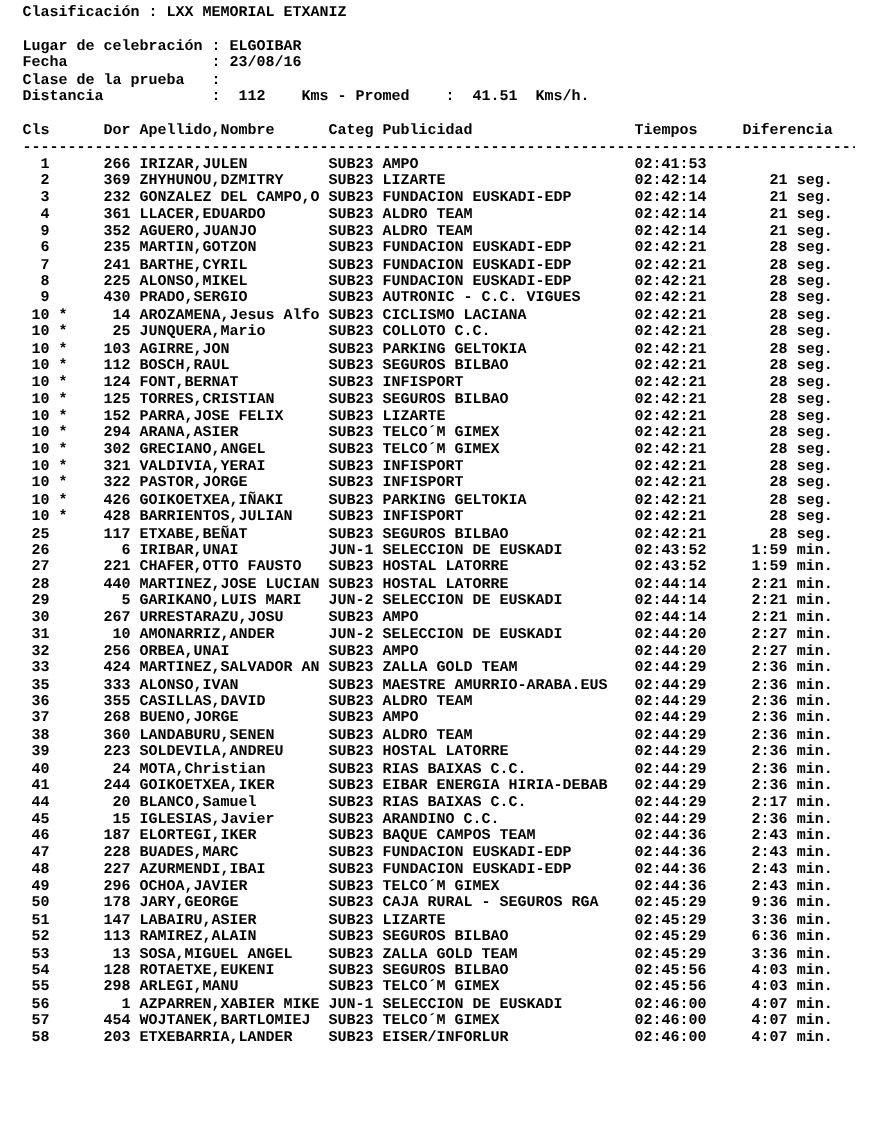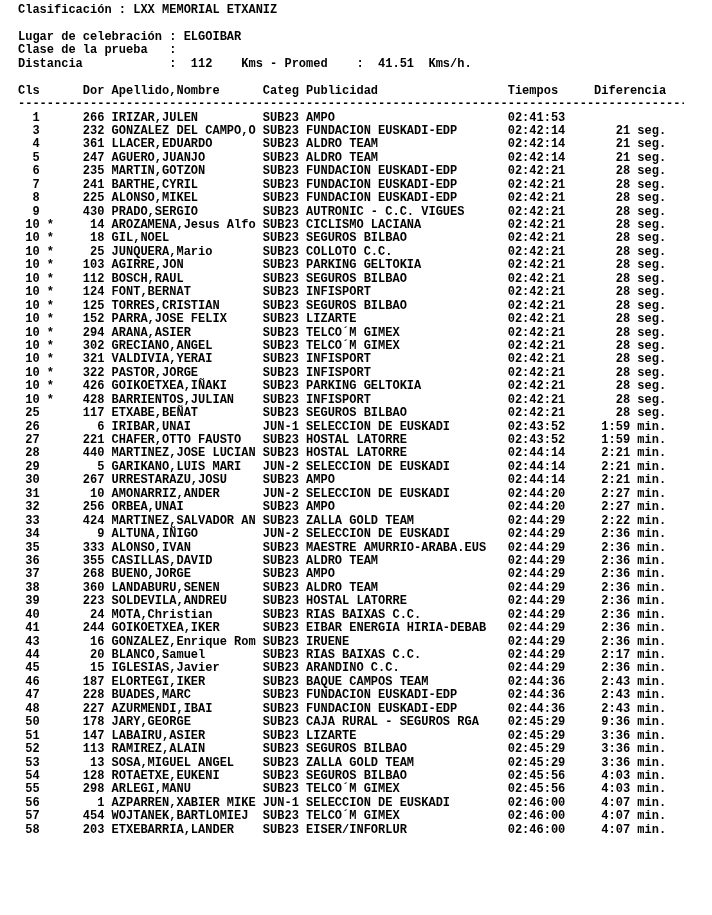--- a/index.html
+++ b/index.html
@@ -26,74 +26,74 @@
     white-space: pre;
   }
 </style>
 </head>
 <body>
 
 <div class="doc">
   <div class="line" id="line-title">Clasificación : LXX MEMORIAL ETXANIZ</div>
   <div class="line"></div>
   <div class="line info-line">Lugar de celebración : ELGOIBAR</div>
+  <div class="line info-line">Fecha                : 23/08/16</div>
   <div class="line info-line">Clase de la prueba   : </div>
   <div class="line" id="line-distancia">Distancia            :  112    Kms - Promed    :  41.51  Kms/h.</div>
   <div class="line"></div>
   <div class="line" id="line-colhead">Cls      Dor Apellido,Nombre      Categ Publicidad                  Tiempos     Diferencia</div>
   <div class="line" id="line-sep">----------------------------------------------------------------------------------------------</div>
   <div id="rows">
       <div class="line">  1      266 IRIZAR,JULEN         SUB23 AMPO                        02:41:53              </div>
+      <div class="line">  2      369 ZHYHUNOU,DZMITRY     SUB23 LIZARTE                     02:42:14       21 seg.</div>
       <div class="line">  3      232 GONZALEZ DEL CAMPO,O SUB23 FUNDACION EUSKADI-EDP       02:42:14       21 seg.</div>
       <div class="line">  4      361 LLACER,EDUARDO       SUB23 ALDRO TEAM                  02:42:14       21 seg.</div>
-      <div class="line">  5      247 AGUERO,JUANJO        SUB23 ALDRO TEAM                  02:42:14       21 seg.</div>
+      <div class="line">  9      352 AGUERO,JUANJO        SUB23 ALDRO TEAM                  02:42:14       21 seg.</div>
       <div class="line">  6      235 MARTIN,GOTZON        SUB23 FUNDACION EUSKADI-EDP       02:42:21       28 seg.</div>
       <div class="line">  7      241 BARTHE,CYRIL         SUB23 FUNDACION EUSKADI-EDP       02:42:21       28 seg.</div>
       <div class="line">  8      225 ALONSO,MIKEL         SUB23 FUNDACION EUSKADI-EDP       02:42:21       28 seg.</div>
       <div class="line">  9      430 PRADO,SERGIO         SUB23 AUTRONIC - C.C. VIGUES      02:42:21       28 seg.</div>
       <div class="line"> 10 *     14 AROZAMENA,Jesus Alfo SUB23 CICLISMO LACIANA            02:42:21       28 seg.</div>
-      <div class="line"> 10 *     18 GIL,NOEL             SUB23 SEGUROS BILBAO              02:42:21       28 seg.</div>
       <div class="line"> 10 *     25 JUNQUERA,Mario       SUB23 COLLOTO C.C.                02:42:21       28 seg.</div>
       <div class="line"> 10 *    103 AGIRRE,JON           SUB23 PARKING GELTOKIA            02:42:21       28 seg.</div>
       <div class="line"> 10 *    112 BOSCH,RAUL           SUB23 SEGUROS BILBAO              02:42:21       28 seg.</div>
       <div class="line"> 10 *    124 FONT,BERNAT          SUB23 INFISPORT                   02:42:21       28 seg.</div>
       <div class="line"> 10 *    125 TORRES,CRISTIAN      SUB23 SEGUROS BILBAO              02:42:21       28 seg.</div>
       <div class="line"> 10 *    152 PARRA,JOSE FELIX     SUB23 LIZARTE                     02:42:21       28 seg.</div>
       <div class="line"> 10 *    294 ARANA,ASIER          SUB23 TELCO´M GIMEX               02:42:21       28 seg.</div>
       <div class="line"> 10 *    302 GRECIANO,ANGEL       SUB23 TELCO´M GIMEX               02:42:21       28 seg.</div>
       <div class="line"> 10 *    321 VALDIVIA,YERAI       SUB23 INFISPORT                   02:42:21       28 seg.</div>
       <div class="line"> 10 *    322 PASTOR,JORGE         SUB23 INFISPORT                   02:42:21       28 seg.</div>
       <div class="line"> 10 *    426 GOIKOETXEA,IÑAKI     SUB23 PARKING GELTOKIA            02:42:21       28 seg.</div>
       <div class="line"> 10 *    428 BARRIENTOS,JULIAN    SUB23 INFISPORT                   02:42:21       28 seg.</div>
       <div class="line"> 25      117 ETXABE,BEÑAT         SUB23 SEGUROS BILBAO              02:42:21       28 seg.</div>
       <div class="line"> 26        6 IRIBAR,UNAI          JUN-1 SELECCION DE EUSKADI        02:43:52     1:59 min.</div>
       <div class="line"> 27      221 CHAFER,OTTO FAUSTO   SUB23 HOSTAL LATORRE              02:43:52     1:59 min.</div>
       <div class="line"> 28      440 MARTINEZ,JOSE LUCIAN SUB23 HOSTAL LATORRE              02:44:14     2:21 min.</div>
       <div class="line"> 29        5 GARIKANO,LUIS MARI   JUN-2 SELECCION DE EUSKADI        02:44:14     2:21 min.</div>
       <div class="line"> 30      267 URRESTARAZU,JOSU     SUB23 AMPO                        02:44:14     2:21 min.</div>
       <div class="line"> 31       10 AMONARRIZ,ANDER      JUN-2 SELECCION DE EUSKADI        02:44:20     2:27 min.</div>
       <div class="line"> 32      256 ORBEA,UNAI           SUB23 AMPO                        02:44:20     2:27 min.</div>
-      <div class="line"> 33      424 MARTINEZ,SALVADOR AN SUB23 ZALLA GOLD TEAM             02:44:29     2:22 min.</div>
-      <div class="line"> 34        9 ALTUNA,IÑIGO         JUN-2 SELECCION DE EUSKADI        02:44:29     2:36 min.</div>
+      <div class="line"> 33      424 MARTINEZ,SALVADOR AN SUB23 ZALLA GOLD TEAM             02:44:29     2:36 min.</div>
       <div class="line"> 35      333 ALONSO,IVAN          SUB23 MAESTRE AMURRIO-ARABA.EUS   02:44:29     2:36 min.</div>
       <div class="line"> 36      355 CASILLAS,DAVID       SUB23 ALDRO TEAM                  02:44:29     2:36 min.</div>
       <div class="line"> 37      268 BUENO,JORGE          SUB23 AMPO                        02:44:29     2:36 min.</div>
       <div class="line"> 38      360 LANDABURU,SENEN      SUB23 ALDRO TEAM                  02:44:29     2:36 min.</div>
       <div class="line"> 39      223 SOLDEVILA,ANDREU     SUB23 HOSTAL LATORRE              02:44:29     2:36 min.</div>
       <div class="line"> 40       24 MOTA,Christian       SUB23 RIAS BAIXAS C.C.            02:44:29     2:36 min.</div>
       <div class="line"> 41      244 GOIKOETXEA,IKER      SUB23 EIBAR ENERGIA HIRIA-DEBAB   02:44:29     2:36 min.</div>
-      <div class="line"> 43       16 GONZALEZ,Enrique Rom SUB23 IRUENE                      02:44:29     2:36 min.</div>
       <div class="line"> 44       20 BLANCO,Samuel        SUB23 RIAS BAIXAS C.C.            02:44:29     2:17 min.</div>
       <div class="line"> 45       15 IGLESIAS,Javier      SUB23 ARANDINO C.C.               02:44:29     2:36 min.</div>
       <div class="line"> 46      187 ELORTEGI,IKER        SUB23 BAQUE CAMPOS TEAM           02:44:36     2:43 min.</div>
       <div class="line"> 47      228 BUADES,MARC          SUB23 FUNDACION EUSKADI-EDP       02:44:36     2:43 min.</div>
       <div class="line"> 48      227 AZURMENDI,IBAI       SUB23 FUNDACION EUSKADI-EDP       02:44:36     2:43 min.</div>
+      <div class="line"> 49      296 OCHOA,JAVIER         SUB23 TELCO´M GIMEX               02:44:36     2:43 min.</div>
       <div class="line"> 50      178 JARY,GEORGE          SUB23 CAJA RURAL - SEGUROS RGA    02:45:29     9:36 min.</div>
       <div class="line"> 51      147 LABAIRU,ASIER        SUB23 LIZARTE                     02:45:29     3:36 min.</div>
-      <div class="line"> 52      113 RAMIREZ,ALAIN        SUB23 SEGUROS BILBAO              02:45:29     3:36 min.</div>
+      <div class="line"> 52      113 RAMIREZ,ALAIN        SUB23 SEGUROS BILBAO              02:45:29     6:36 min.</div>
       <div class="line"> 53       13 SOSA,MIGUEL ANGEL    SUB23 ZALLA GOLD TEAM             02:45:29     3:36 min.</div>
       <div class="line"> 54      128 ROTAETXE,EUKENI      SUB23 SEGUROS BILBAO              02:45:56     4:03 min.</div>
       <div class="line"> 55      298 ARLEGI,MANU          SUB23 TELCO´M GIMEX               02:45:56     4:03 min.</div>
       <div class="line"> 56        1 AZPARREN,XABIER MIKE JUN-1 SELECCION DE EUSKADI        02:46:00     4:07 min.</div>
       <div class="line"> 57      454 WOJTANEK,BARTLOMIEJ  SUB23 TELCO´M GIMEX               02:46:00     4:07 min.</div>
       <div class="line"> 58      203 ETXEBARRIA,LANDER    SUB23 EISER/INFORLUR              02:46:00     4:07 min.</div>
     </div>
 </div>
 
 </body></html>

